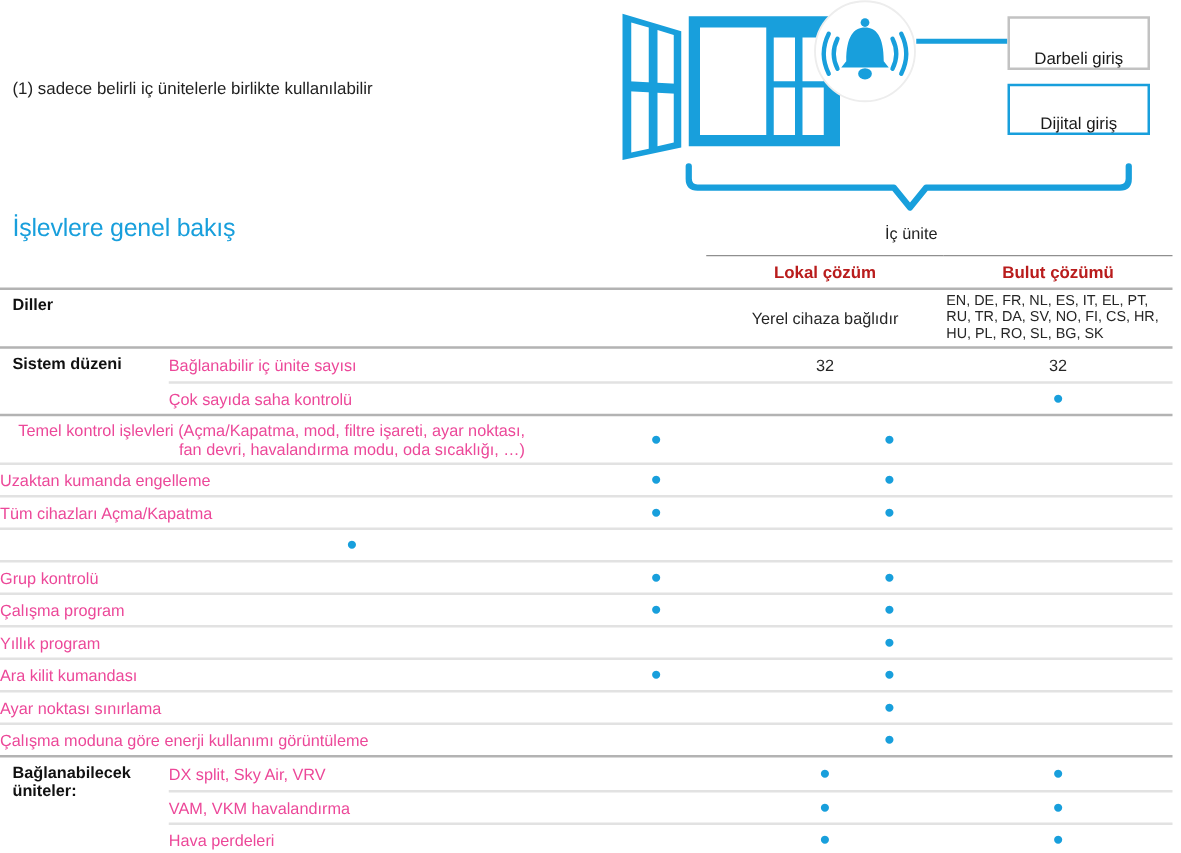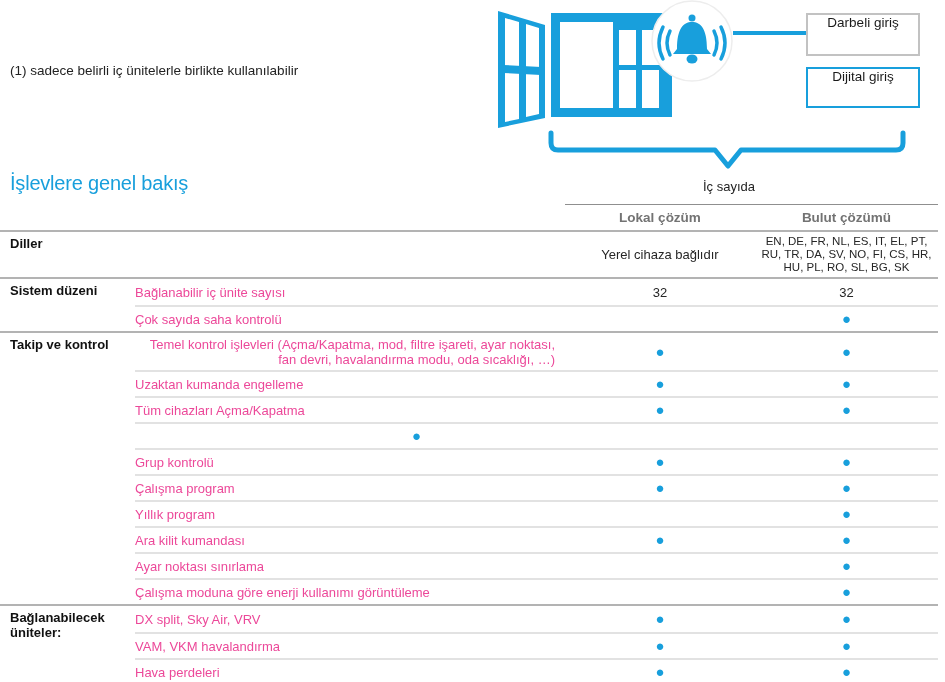--- a/index.html
+++ b/index.html
@@ -13,46 +13,46 @@
   
   .footnote { position: absolute; left: 10px; top: 63px; font-size: 13.5px; color: #222; }
   .section-title { position: absolute; left: 10px; top: 172px; font-size: 20px; font-weight: normal; color: var(--accent); letter-spacing: -0.2px; }
 
   .win-svg { position: absolute; left: 495px; top: 4px; }
   .bell-svg { position: absolute; left: 650px; top: 0; }
   .connector { position: absolute; left: 733px; top: 31px; width: 73px; height: 4px; background: var(--accent); }
 
   .callout-btn {
     position: absolute; left: 806px; width: 114px; background: #fff;
-    display: flex; align-items: flex-start; justify-content: center;
+    display: flex; align-items: flex-end; justify-content: center;
     font-size: 13.5px; color: #1a1a1a;
   }
   .callout-btn.pulse   { top: 13px; height: 43px; border: 2px solid #c2c2c2; }
   .callout-btn.digital { top: 67px; height: 41px; border: 2px solid var(--accent); }
 
   .bracket-svg { position: absolute; left: 545px; top: 128px; }
   .indoor-unit-label { position: absolute; left: 683px; top: 179px; width: 92px; text-align: center; font-size: 13px; color: #222; }
 
   
   .cmp-table { position: absolute; left: 0; top: 204px; width: 945px; padding-right: 7px; }
   .thead { display: flex; height: 26px; }
   .th-spacer { width: 565px; }
   .th { border-top: 1px solid #8f8f8f; font-weight: bold; font-size: 13.5px;
-        display: flex; align-items: center; justify-content: center; color: #737373; }
+        display: flex; align-items: center; justify-content: center; color: #b91c1c; }
   .th.local { width: 190px; }
   .th.cloud { width: 183px; }
 
   .tgroup { display: flex; border-top: 2px solid #b3b3b3; }
   .gcell { width: 135px; padding: 4px 6px 0 10px; font-weight: bold; font-size: 13px; line-height: 15px; color: #111; }
   .grows { flex: 1; }
   .trow { display: flex; align-items: stretch; min-height: 26px; }
   .trow + .trow { border-top: 2px solid #e2e2e2; }
   .fcell { width: 430px; padding: 4px 10px 3px 0; font-size: 13px; line-height: 15px; color: #ec4899;
            display: flex; align-items: center; text-align: right; }
-  .cell { display: flex; align-items: center; justify-content: center; text-align: center;
+  .cell { display: flex; align-items: center; justify-content: center; 
           font-size: 13px; color: #262626; }
   .cell.local { width: 190px; }
   .cell.cloud { width: 183px; }
   .cell.dot { color: var(--accent); font-size: 15px; line-height: 10px; }
   .cell.langs { font-size: 11.5px; line-height: 13px; padding: 2px 2px; color: #262626; }
   .row-tall { min-height: 45px; }
 </style>
 </head>
 <body>
 
@@ -94,21 +94,21 @@
   <div class="callout-btn pulse">
     <span>Darbeli giriş</span>
   </div>
   <div class="callout-btn digital">
     <span>Dijital giriş</span>
   </div>
 
   <svg class="bracket-svg" width="366" height="44" viewBox="0 0 366 44">
     <path d="M 6 5 L 6 15 Q 6 22 13 22 L 170 22 L 183 38 L 196 22 L 351 22 Q 358 22 358 15 L 358 5" fill="none" stroke="#189FDC" stroke-width="5" stroke-linejoin="round" stroke-linecap="round"></path>
   </svg>
-  <div class="indoor-unit-label">İç sayıda</div>
+  <div class="indoor-unit-label">İç ünite</div>
 
   <div class="cmp-table">
 
     <div class="thead">
       <div class="th-spacer"></div>
       <div class="th local">Lokal çözüm</div>
       <div class="th cloud">Bulut çözümü</div>
     </div>
 
     <div class="tgroup">
@@ -132,21 +132,20 @@
         </div>
         <div class="trow">
           <div class="fcell">Çok sayıda saha kontrolü</div>
           <div class="cell local"></div>
           <div class="cell cloud dot">●</div>
         </div>
       </div>
     </div>
 
     <div class="tgroup">
-      <div class="gcell">Takip ve kontrol</div>
       <div class="grows">
         <div class="trow">
           <div class="fcell">Temel kontrol işlevleri (Açma/Kapatma, mod, filtre işareti, ayar noktası, fan devri, havalandırma modu, oda sıcaklığı, …)</div>
           <div class="cell local dot">●</div>
           <div class="cell cloud dot">●</div>
         </div>
         <div class="trow">
           <div class="fcell">Uzaktan kumanda engelleme</div>
           <div class="cell local dot">●</div>
           <div class="cell cloud dot">●</div>

